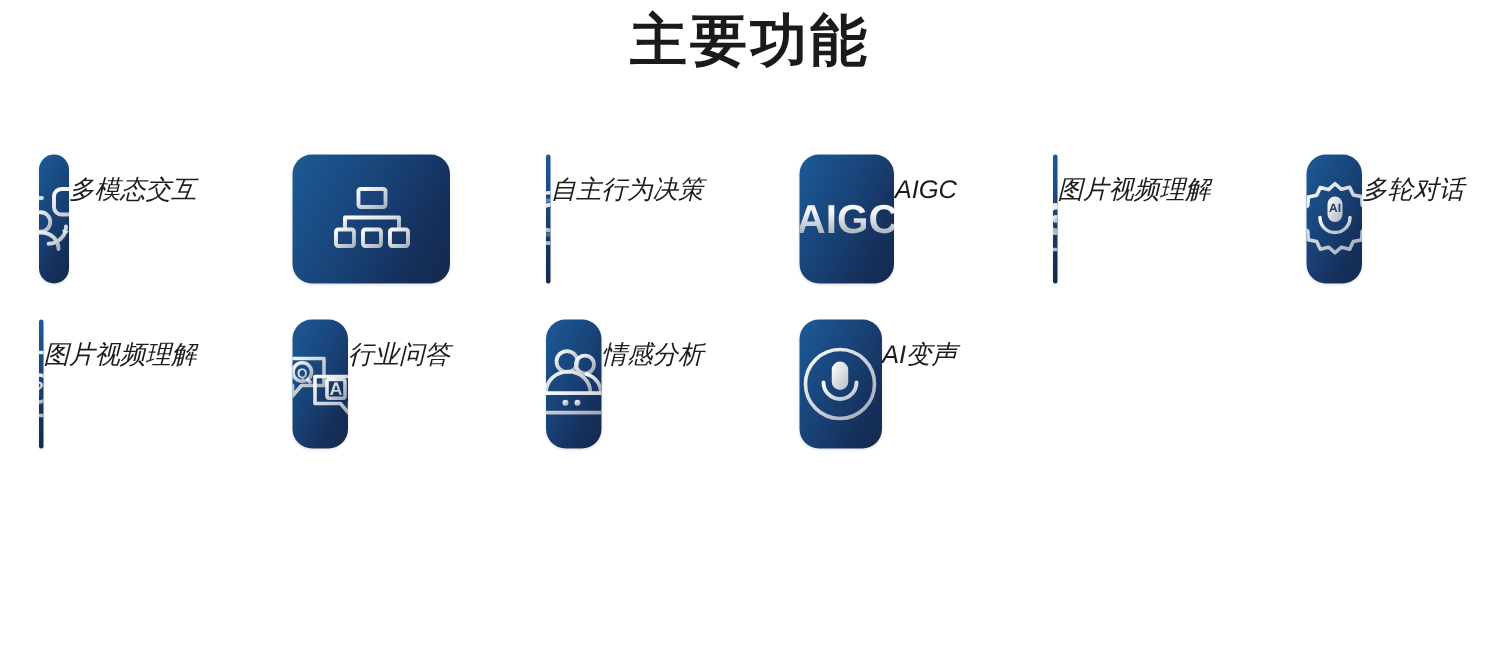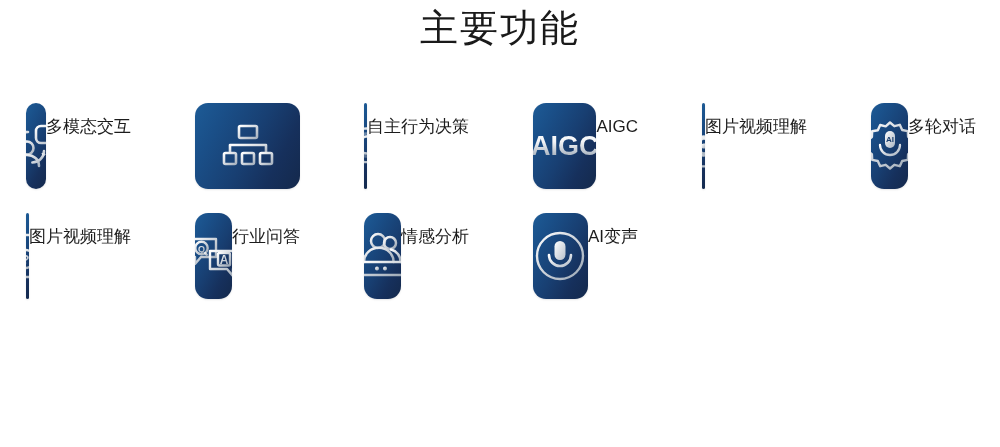--- a/index.html
+++ b/index.html
@@ -16,21 +16,21 @@
     position: relative;
   }
 
   #page-title {
     position: absolute;
     top: 2px;
     left: 0;
     width: 1000px;
     text-align: center;
     font-size: 38px;
-    font-weight: normal;
+    font-weight: bold;
     letter-spacing: 2px;
     color: #1a1a1a;
     line-height: 52px;
   }
 
   .grid {
     position: absolute;
     top: 103px;
     left: 26px;
     width: 951px;
@@ -76,20 +76,21 @@
     -webkit-text-fill-color: transparent;
   }
 
   .label {
     margin-top: 13px;
     font-size: 17px;
     line-height: 22px;
     color: #1c1c1c;
     white-space: nowrap;
     text-align: center;
+    font-style: italic;
   }
 </style>
 </head>
 <body>
 
 <div id="page-title">主要功能</div>
 
 <div class="grid">
 
   <div class="feature">

